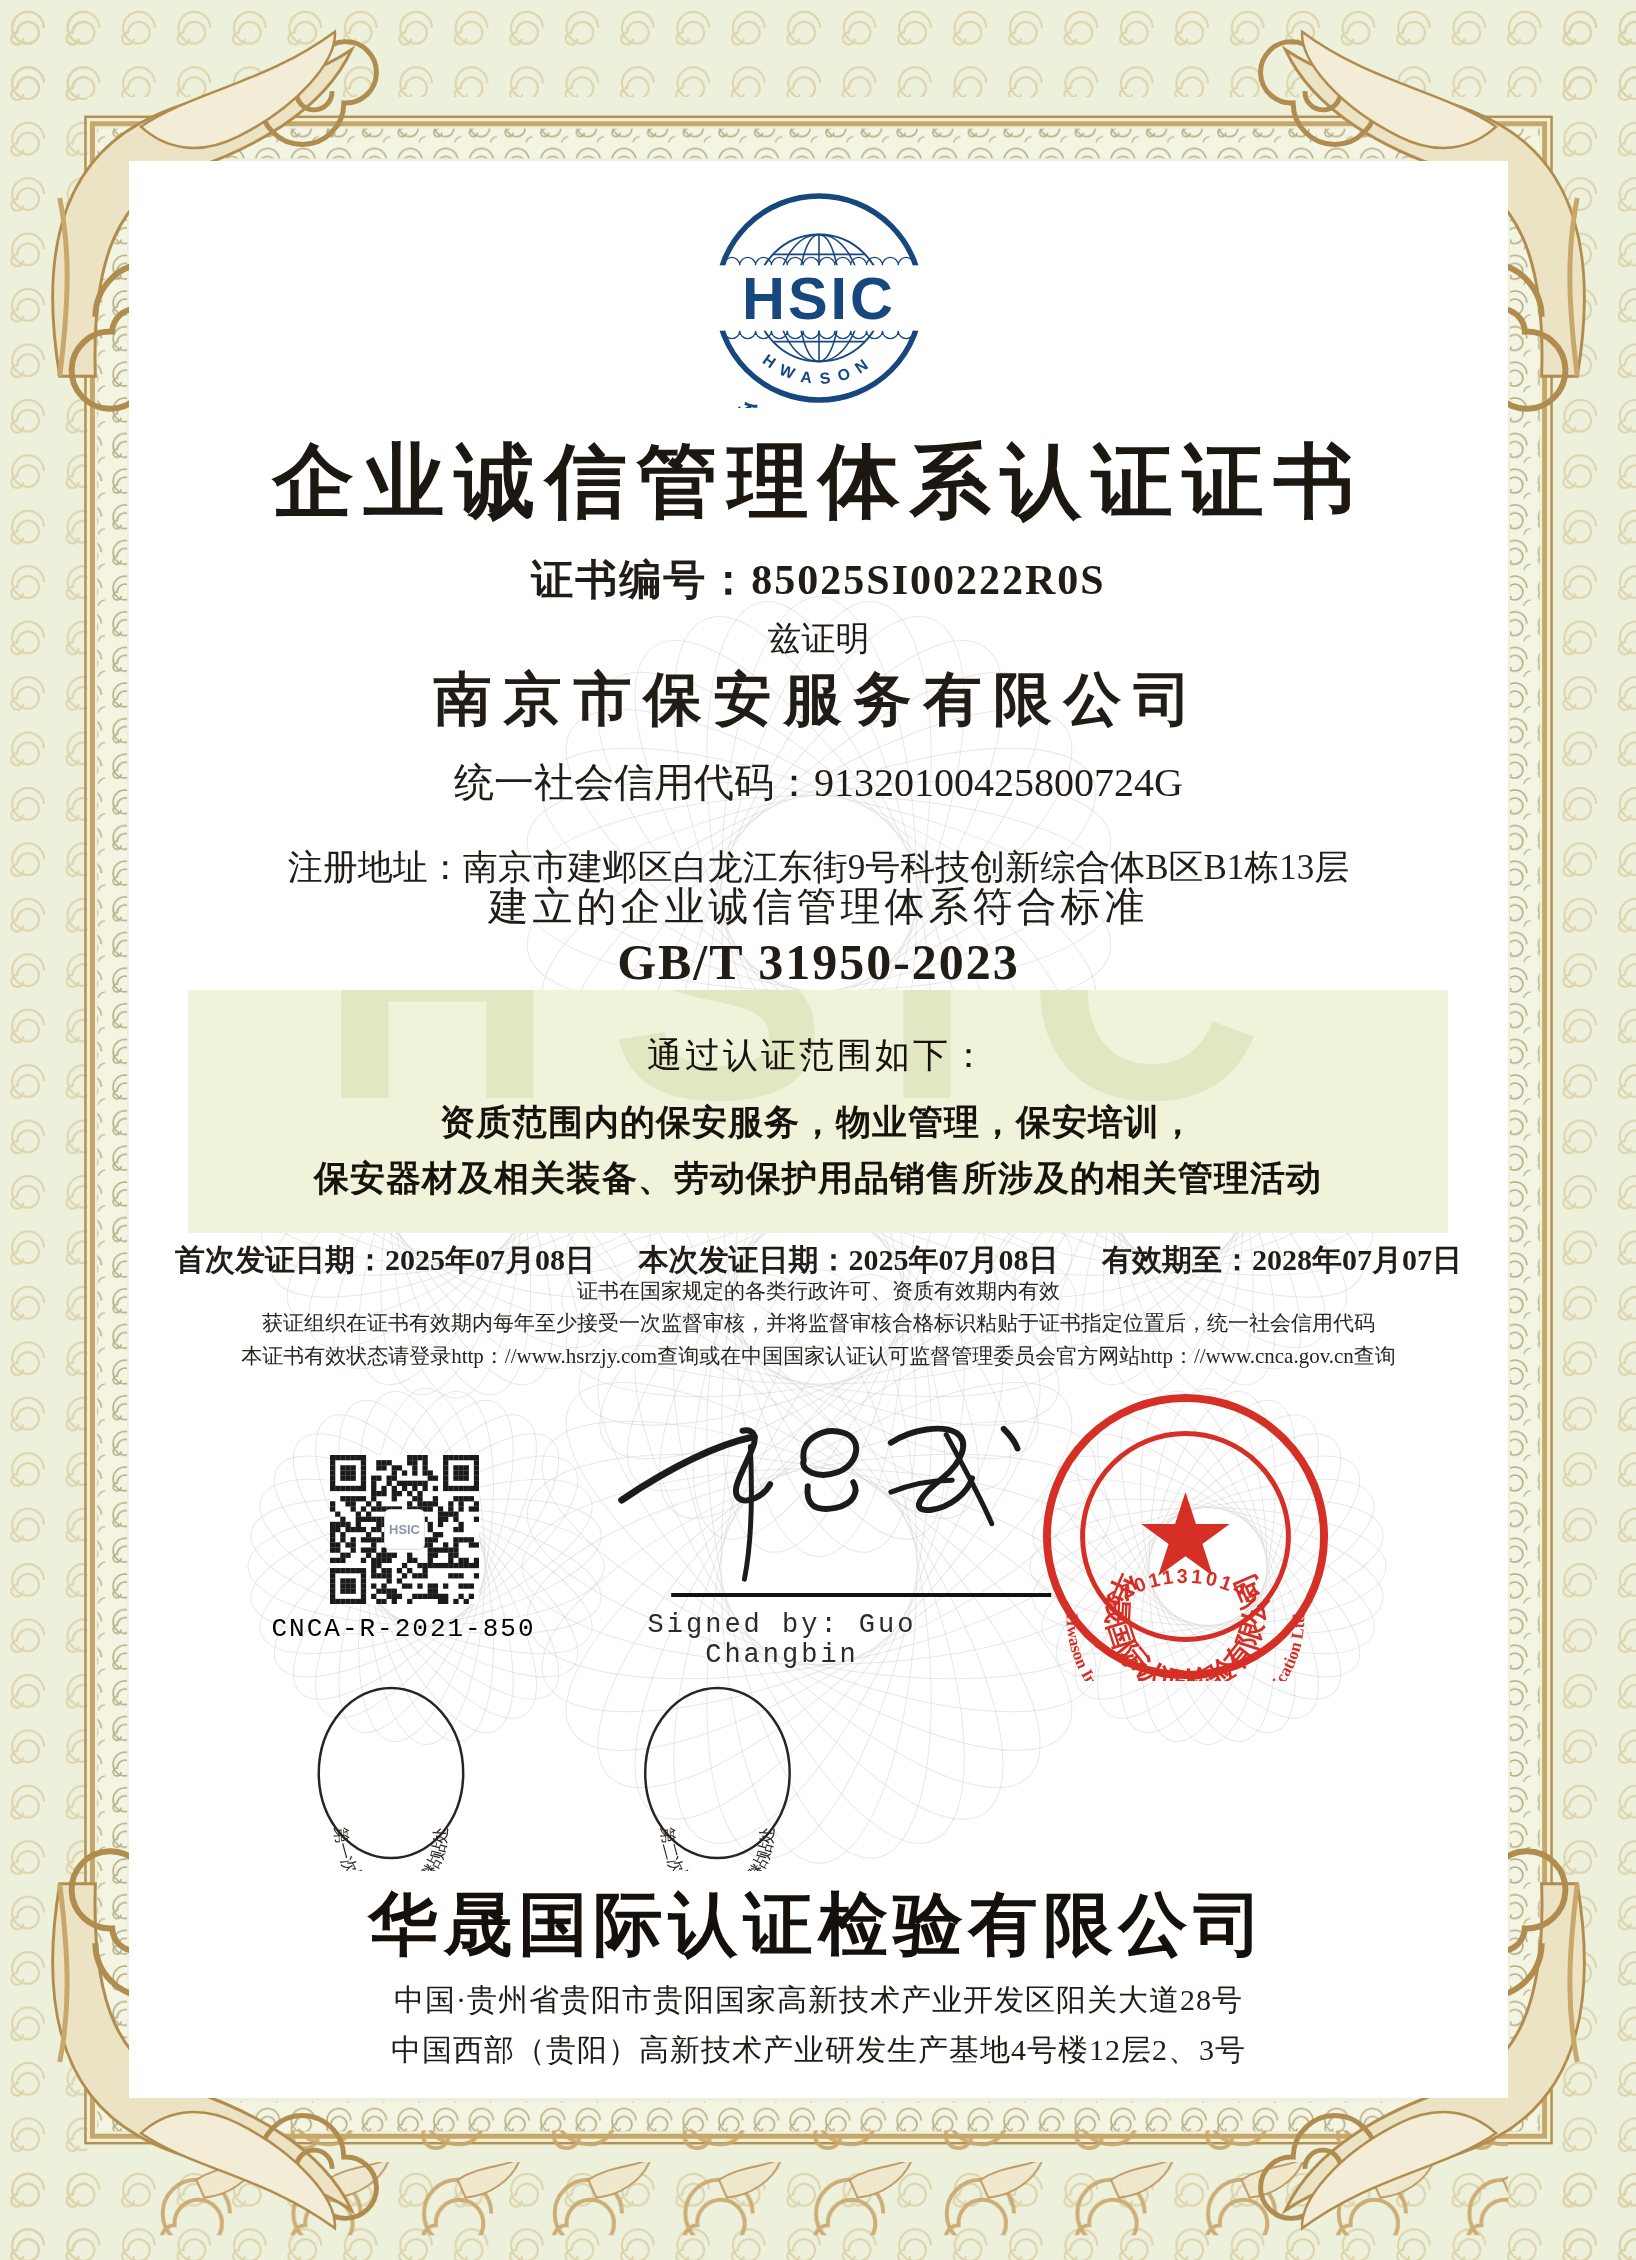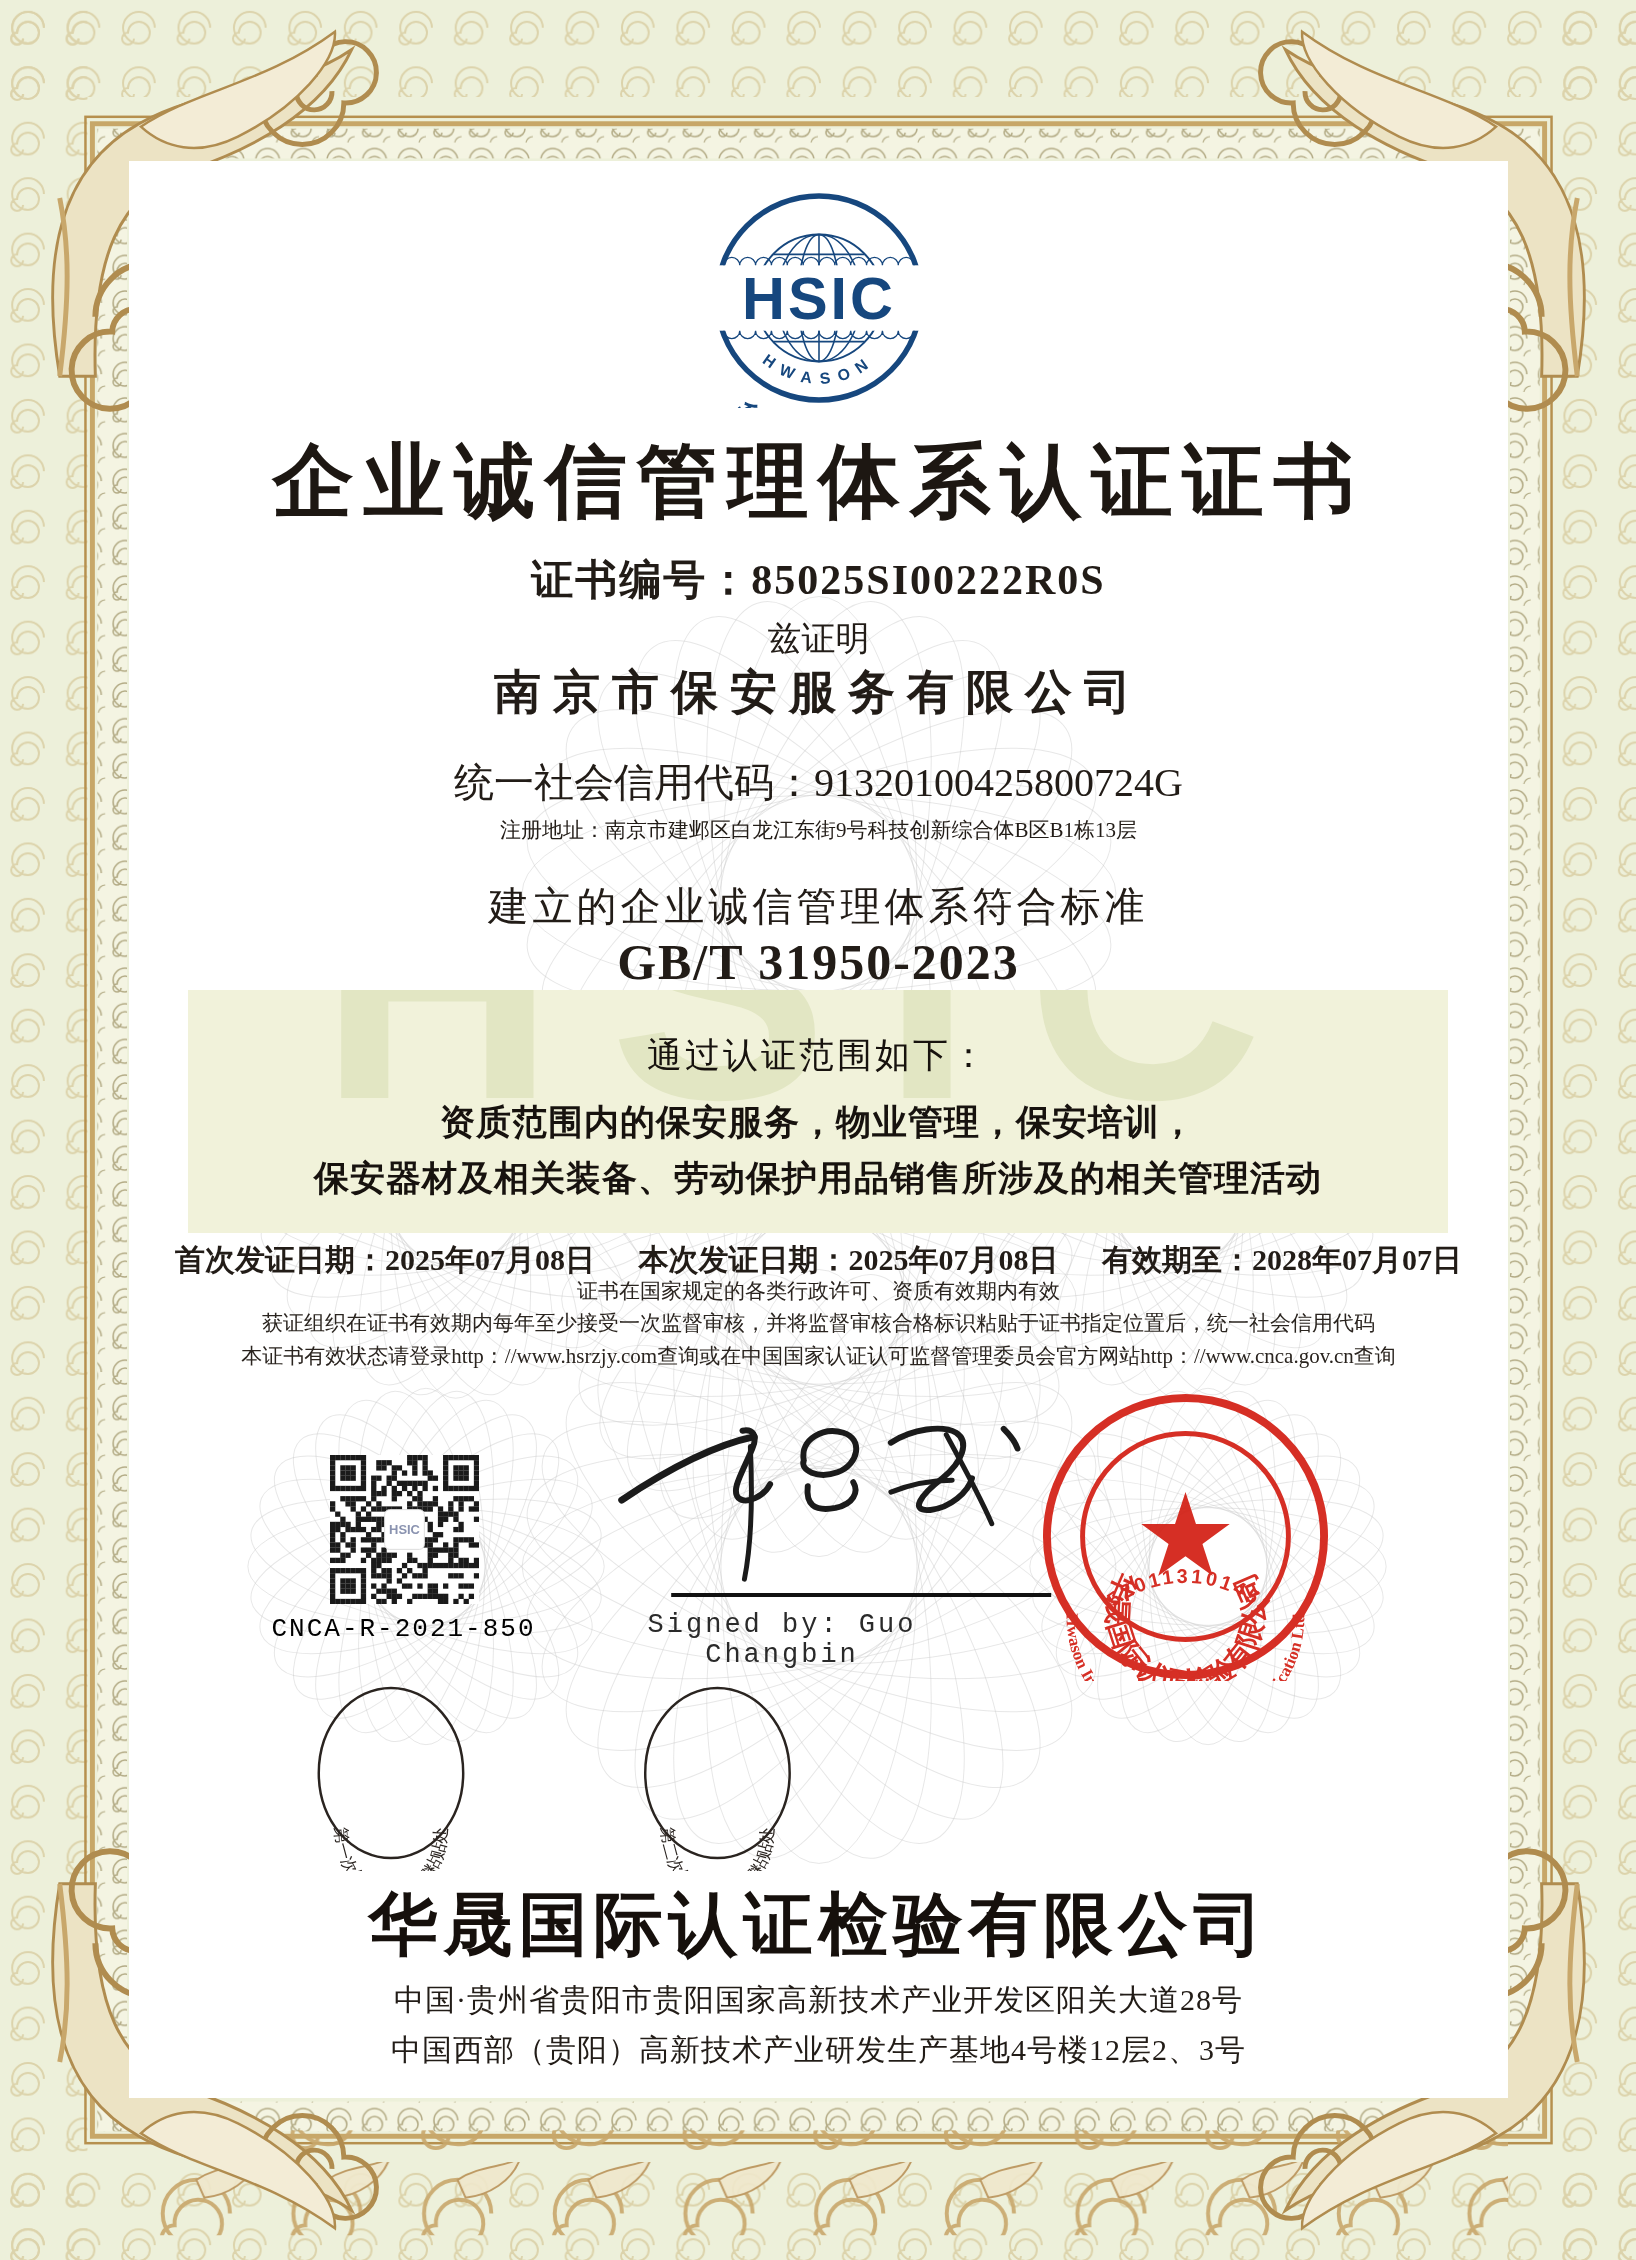--- a/index.html
+++ b/index.html
@@ -6,23 +6,23 @@
   body{width:1637px;height:2260px;background:#edf0da;font-family:"Liberation Serif",serif;}
   .page{position:relative;width:1637px;height:2260px;overflow:hidden;}
   .abs{position:absolute;}
   svg{display:block;}
   .sheet{position:absolute;left:129px;top:161px;width:1379px;height:1937px;background:#ffffff;z-index:1;}
   .content{position:absolute;left:0;top:0;width:1637px;height:2260px;z-index:3;}
   .ctr{width:1637px;text-align:center;position:absolute;color:#221c17;}
   .title{font-size:81px;font-weight:bold;letter-spacing:10px;color:#1d1712;}
   .certno{font-size:42px;font-weight:bold;letter-spacing:2px;}
   .certify{font-size:34px;}
-  .company{font-size:47px;font-weight:bold;letter-spacing:12px;}
+  .company{font-size:58px;font-weight:bold;letter-spacing:12px;}
   .credit{font-size:40px;}
-  .regaddr{font-size:21px;}
+  .regaddr{font-size:35px;margin-top:28px;}
   .stdintro{font-size:40px;letter-spacing:4px;}
   .gbt{font-size:50px;font-weight:bold;letter-spacing:2px;}
   .band{position:absolute;left:188px;top:990px;width:1260px;height:243px;background:#f1f2da;overflow:hidden;z-index:3;}
   .band .wm{position:absolute;left:0;top:-193px;width:1260px;text-align:center;font-size:327px;font-weight:bold;letter-spacing:54px;color:#e2e6c3;font-family:"Liberation Sans",sans-serif;z-index:0;}
   .band .t{position:absolute;width:1260px;text-align:center;color:#17120e;z-index:1;margin-top:16px;}
   .scope-title{font-size:35px;letter-spacing:3px;}
   .scope-line{font-size:35px;font-weight:bold;letter-spacing:1px;}
   .dates{font-size:30px;font-weight:bold;}
   .dates span{margin:0 18px;}
   .note{font-size:21px;color:#2a241f;}

